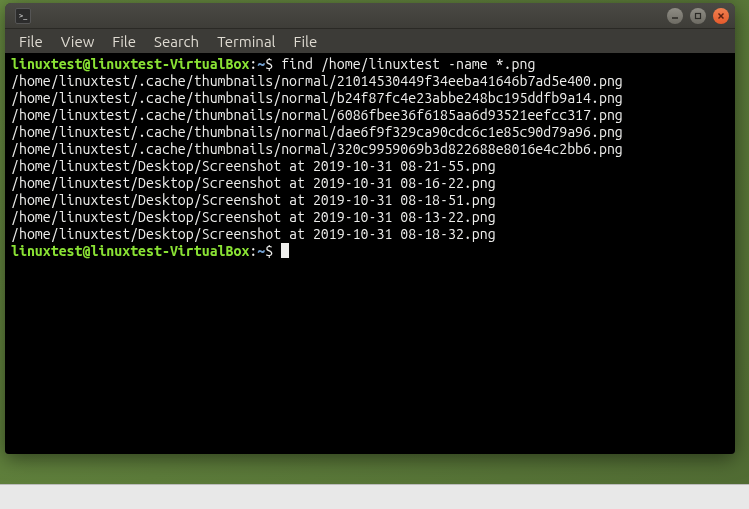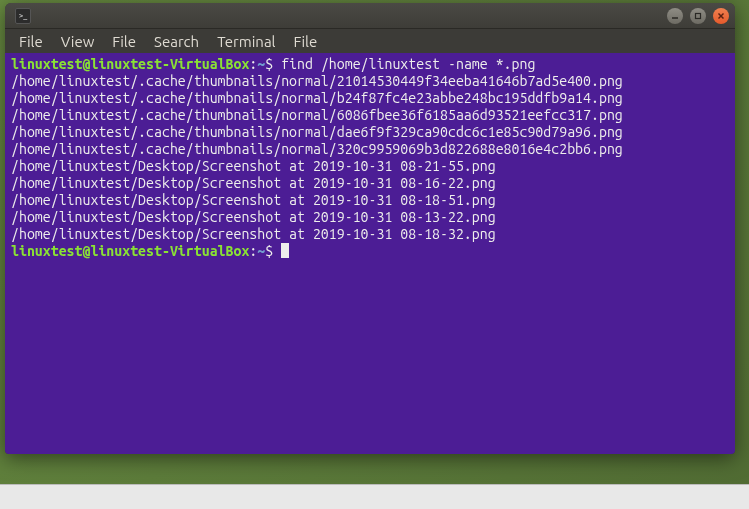--- a/index.html
+++ b/index.html
@@ -89,21 +89,21 @@
     }
     .menu-item {
       color: #dfdbd2;
       font-size: 15px;
       padding: 3px 8px;
       cursor: pointer;
       border-radius: 3px;
     }
     .terminal-body {
       flex: 1;
-      background: #4c1d95;
+      background: #000000;
       padding: 3px 6px;
       font-family: "Ubuntu Mono", "DejaVu Sans Mono", monospace;
       font-size: 14.2px;
       line-height: 17px;
       color: #eeeeec;
       overflow: hidden;
       white-space: pre;
     }
     .prompt-user { color: #8ae234; font-weight: bold; }
     .prompt-path { color: #729fcf; font-weight: bold; }

